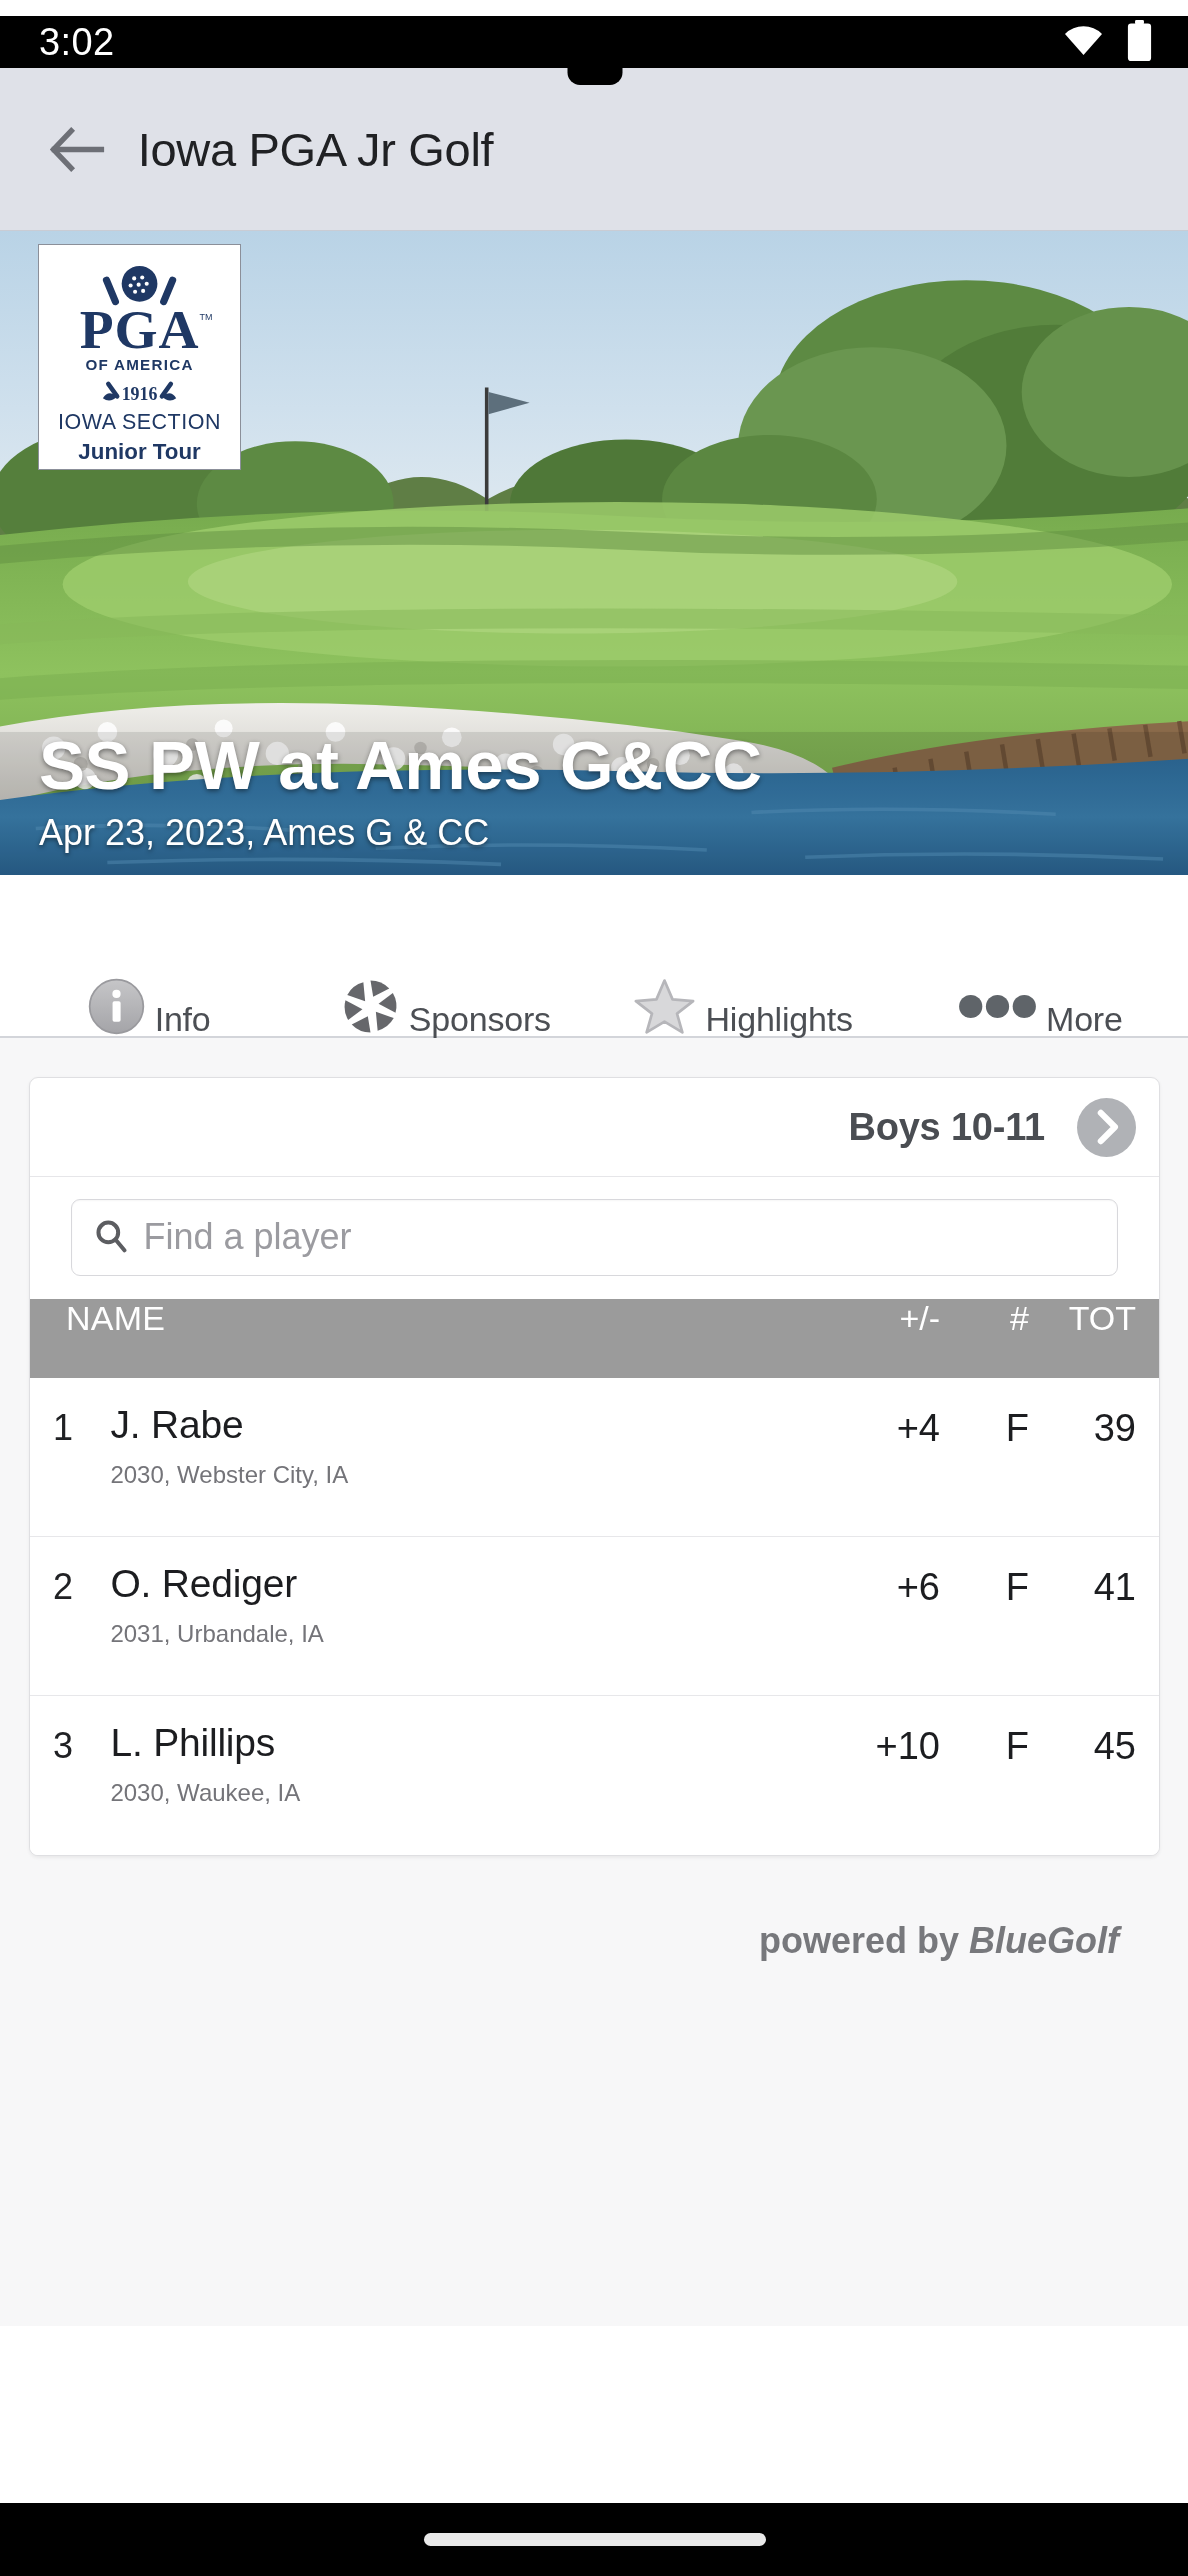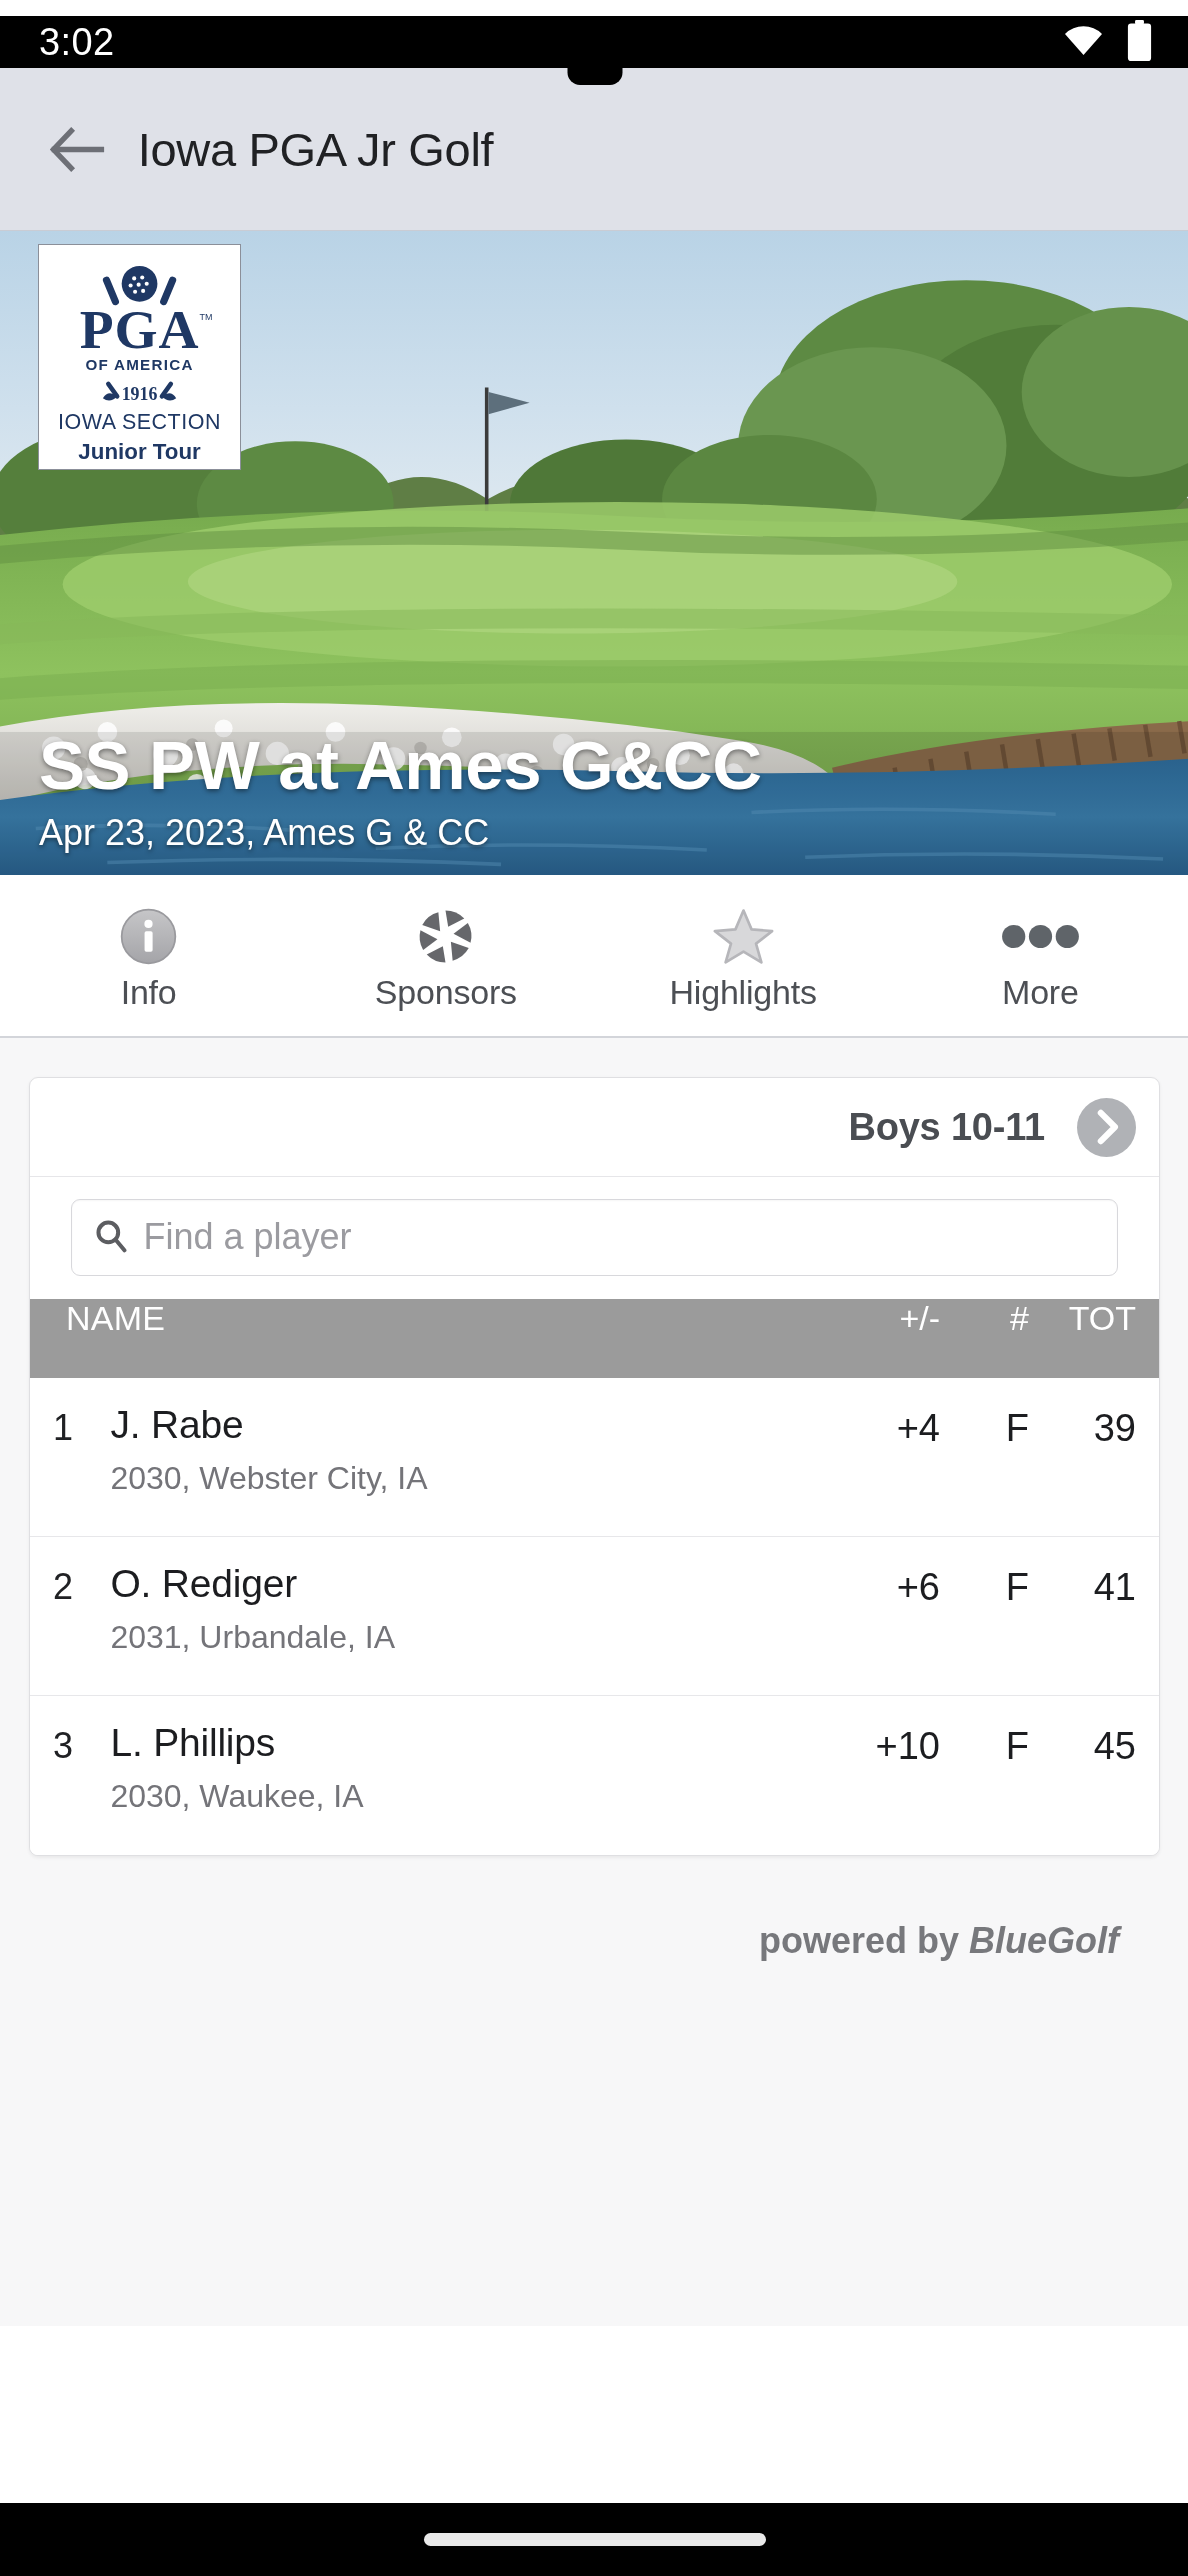--- a/index.html
+++ b/index.html
@@ -139,22 +139,22 @@
   .tabstrip {
     display: flex;
     background: #ffffff;
     height: 163px;
     border-bottom: 2.7px solid #d3d5da;
     box-shadow: 0 1.8px 2.7px rgba(0,0,0,.05);
   }
   .tab {
     flex: 1 1 0;
     display: flex;
-    flex-direction: column;
-    align-items: center;
+    flex-direction: row;
+    align-items: flex-end;
     justify-content: center;
     gap: 9px;
     padding-top: 5.4px;
   }
   .tab-ico {
     height: 59px;
     display: flex;
     align-items: center;
     justify-content: center;
   }
@@ -273,21 +273,21 @@
     flex: 1 1 auto;
     padding-left: 5.4px;
   }
   .player-name {
     font-size: 39px;
     color: #1c1d20;
     line-height: 1.05;
     letter-spacing: -0.2px;
   }
   .player-meta {
-    font-size: 32px;
+    font-size: 24px;
     color: #747479;
     margin-top: 16px;
     line-height: 1.05;
   }
   .lb-row .c-pm, .lb-row .c-hash, .lb-row .c-tot {
     font-size: 38px;
     color: #1c1d20;
     padding-top: 1.8px;
   }
 

